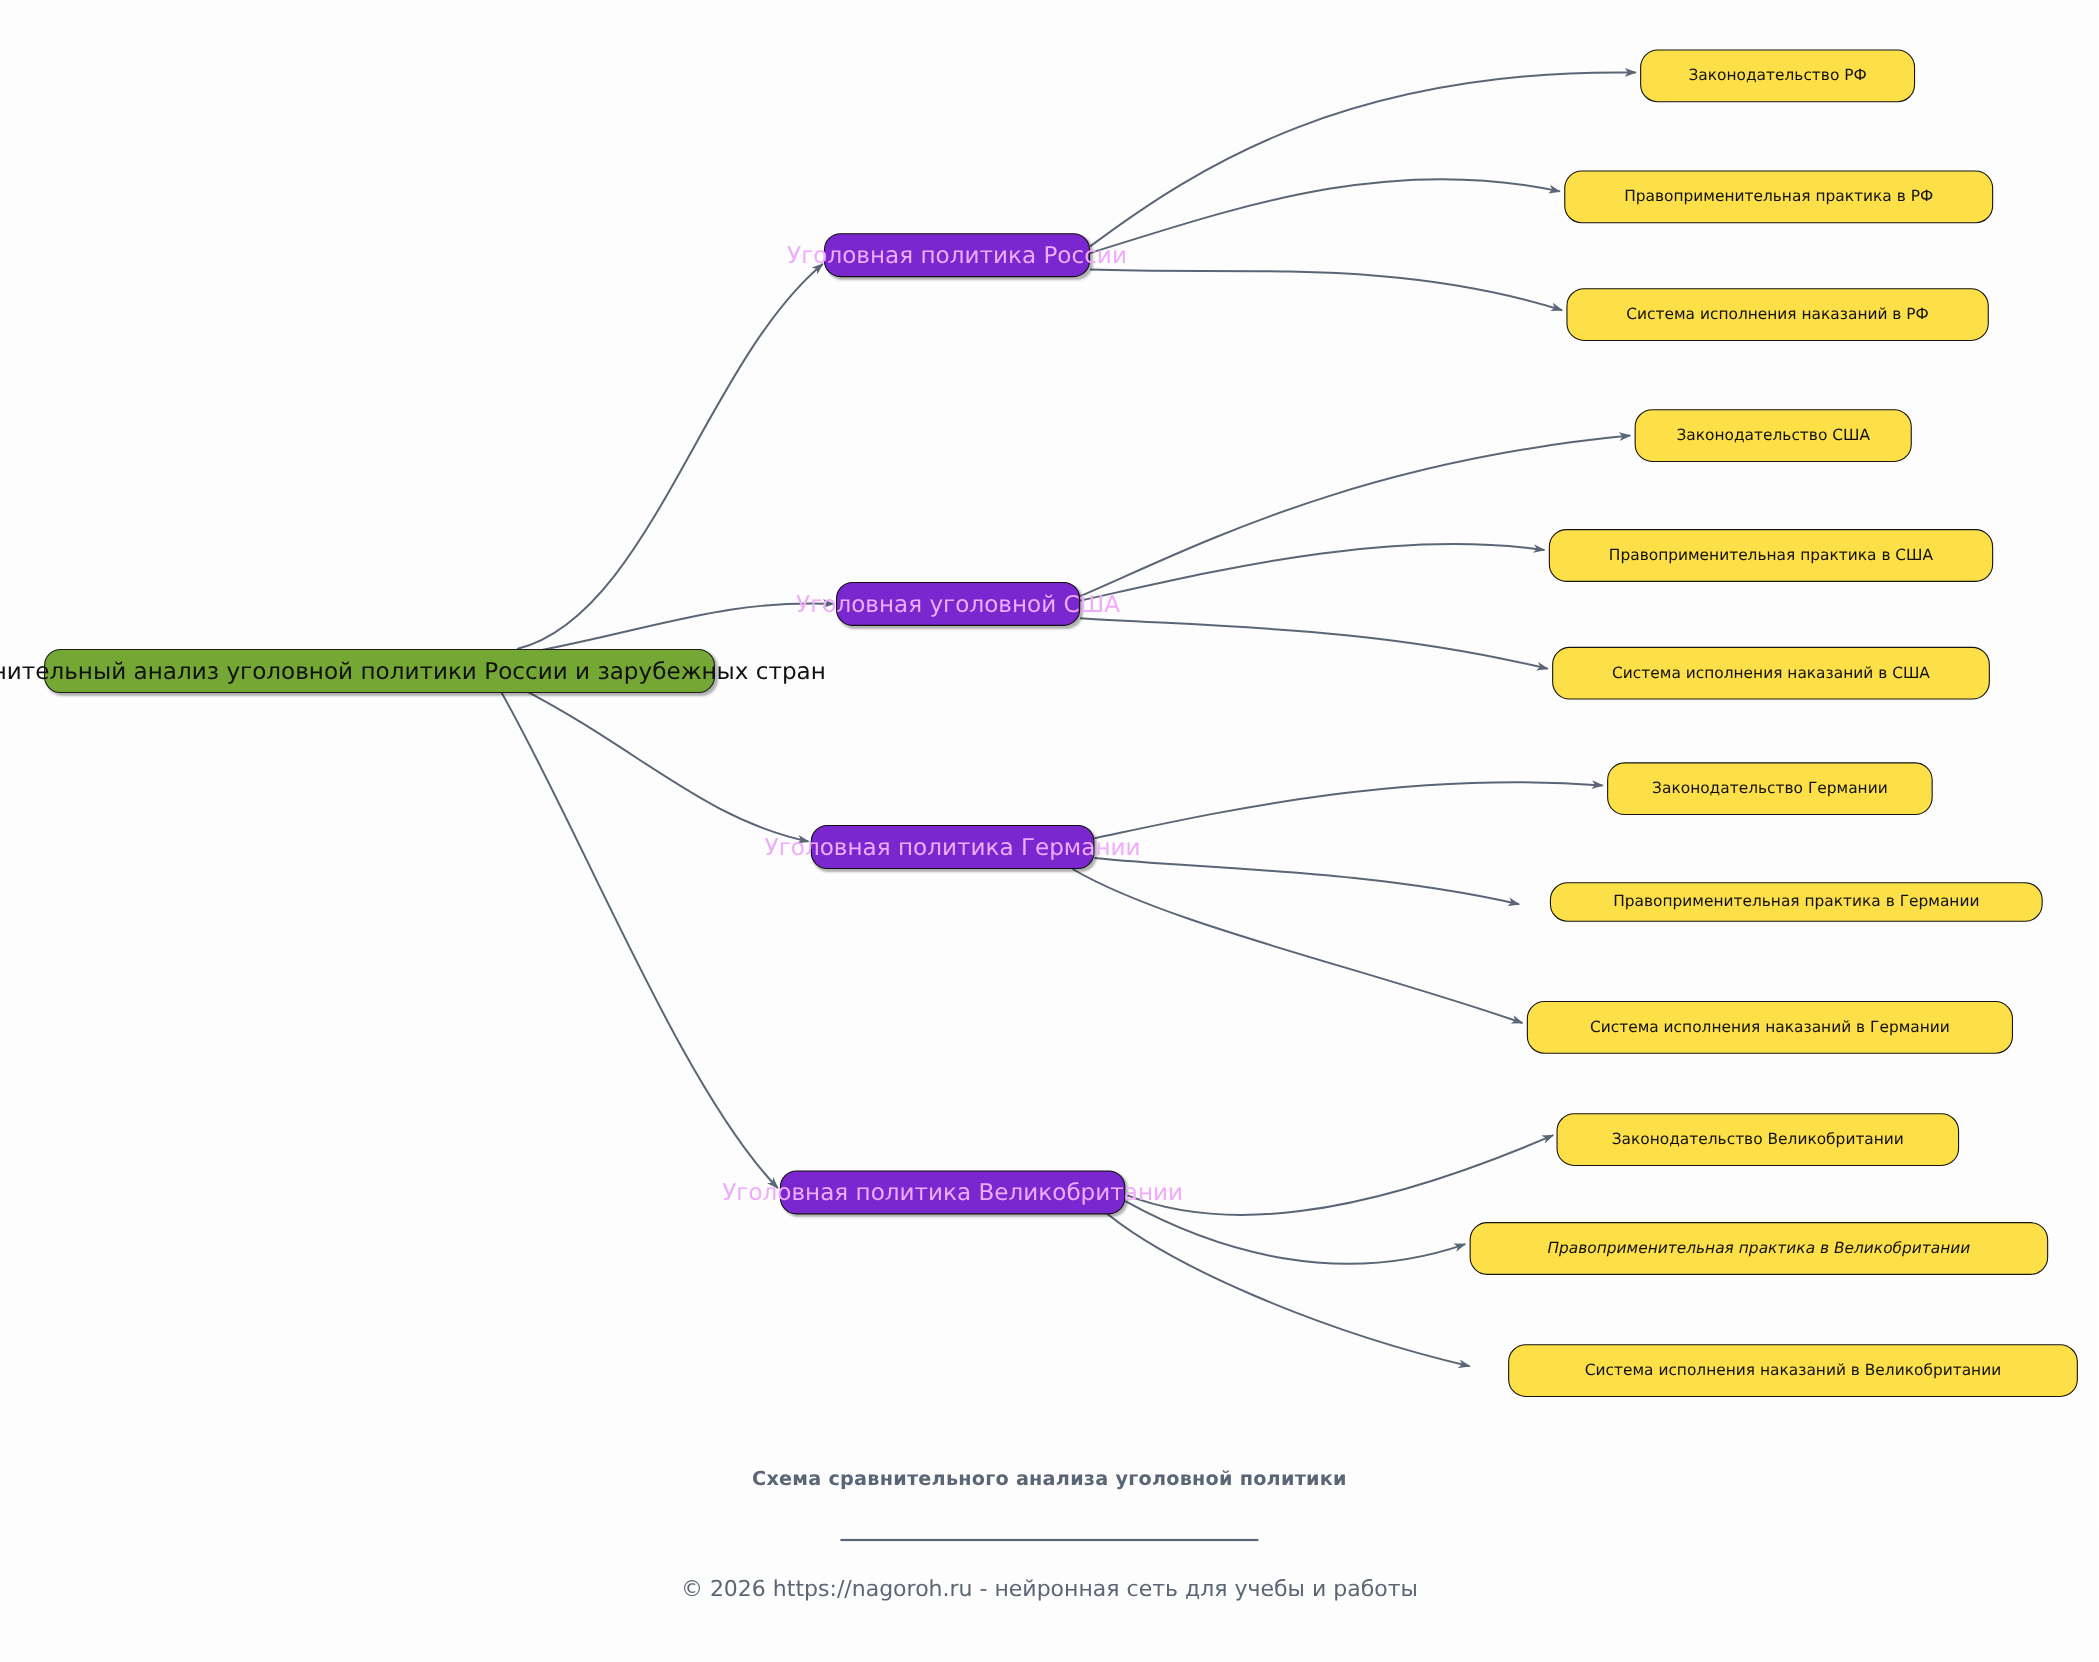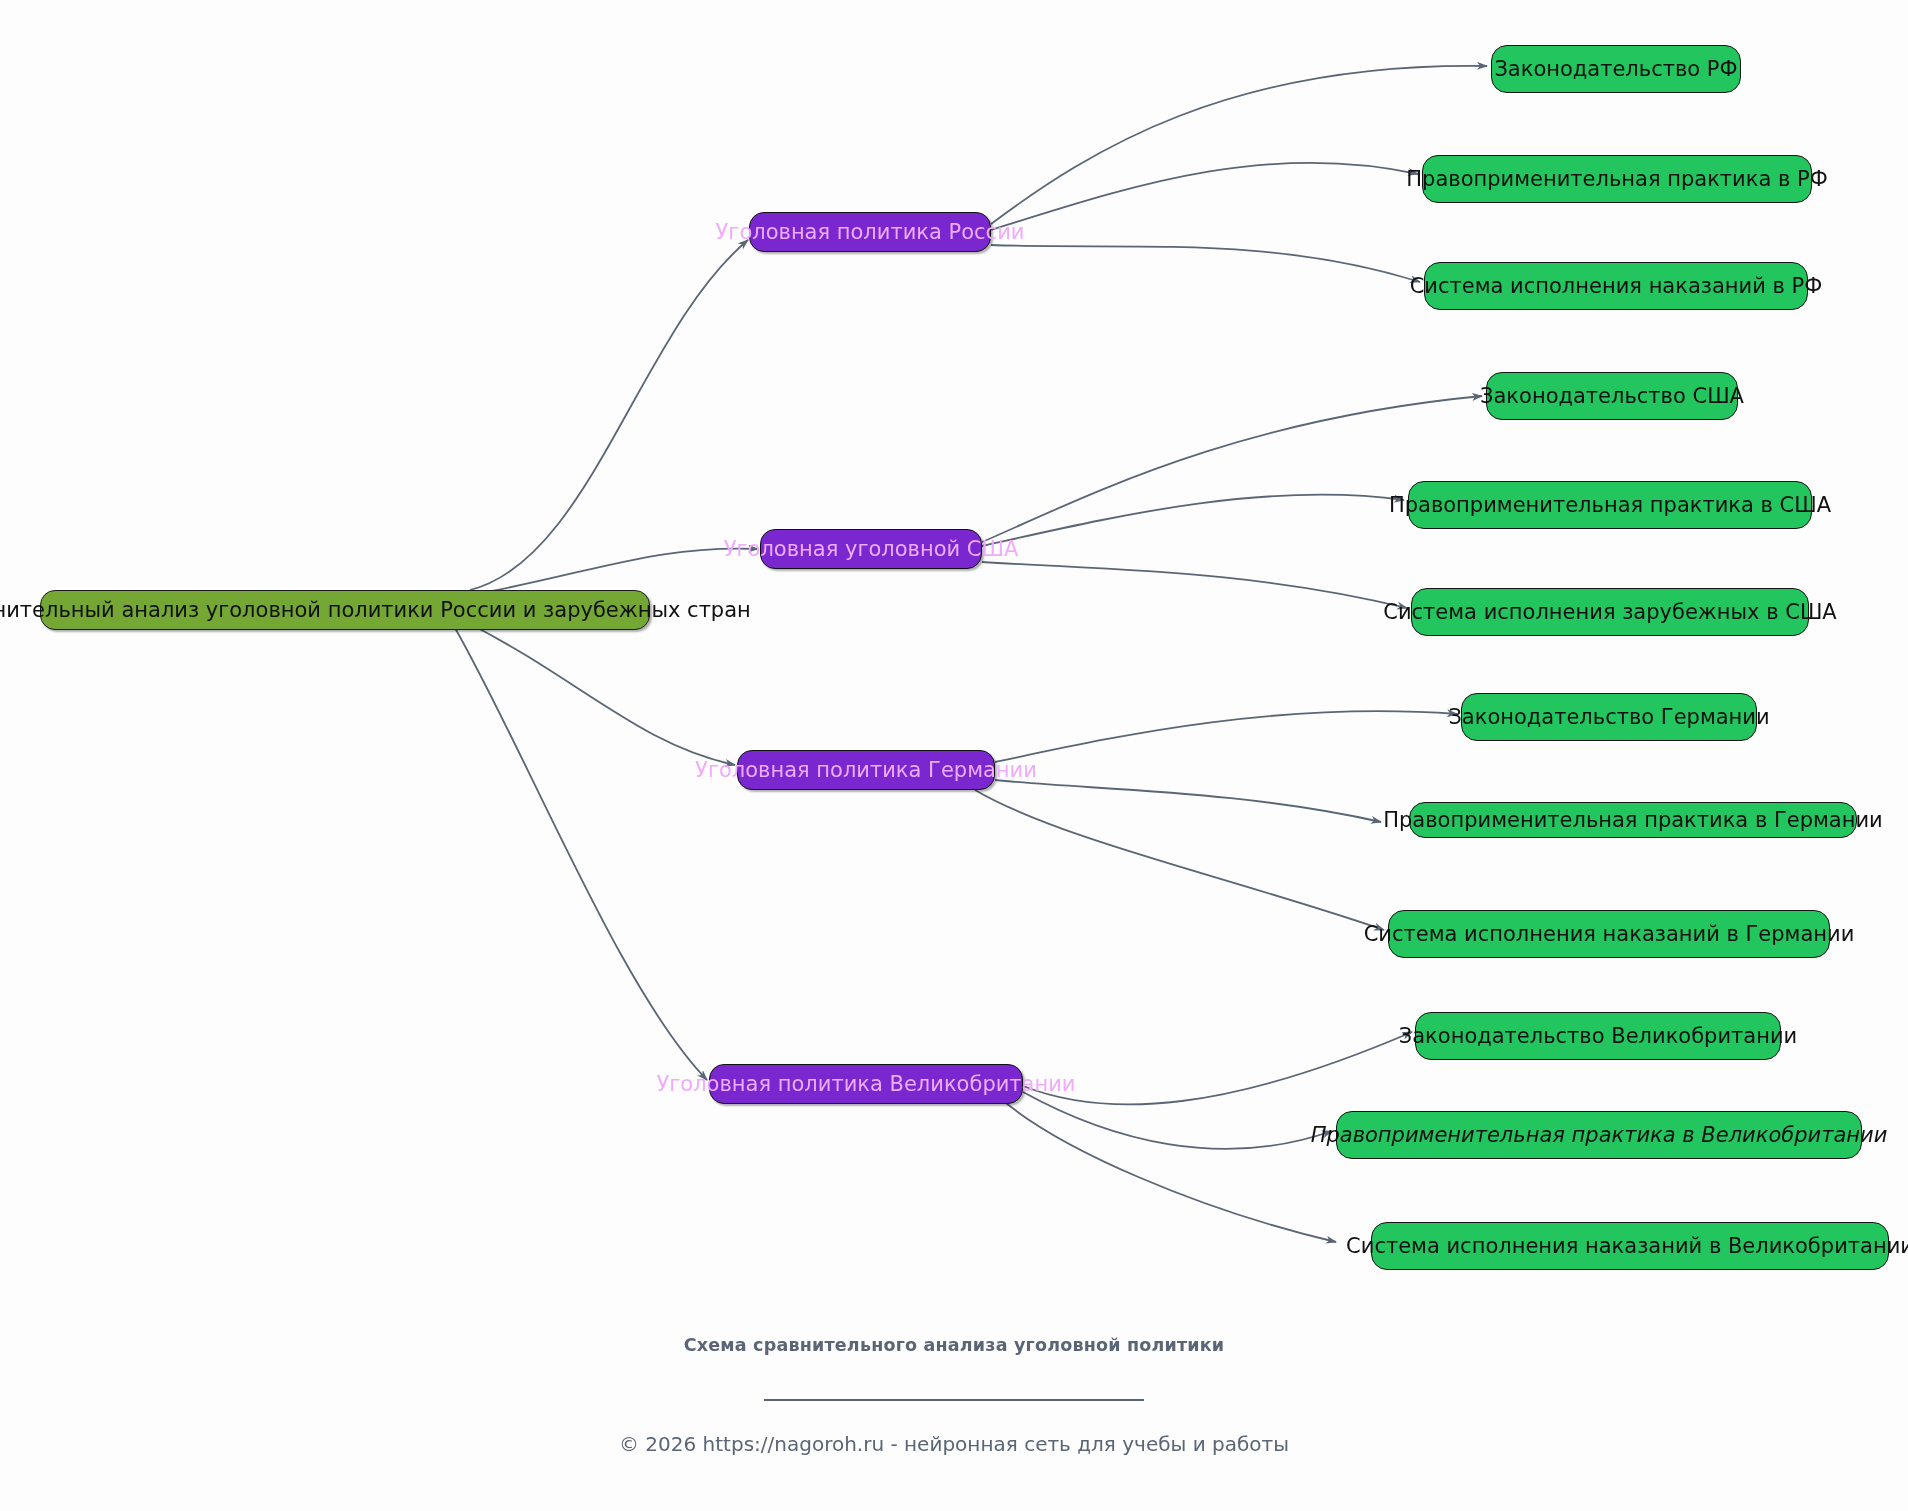--- a/index.html
+++ b/index.html
@@ -43,24 +43,24 @@
   }
   .node-branch {
     background: #7b27cf;
     border: 1.6px solid #111111;
     color: #f0abfc;
     font-size: 21px;
     box-shadow: 2px 2px 2px rgba(0,0,0,0.30);
     border-radius: 15px;
   }
   .node-leaf {
-    background: #22c55e;
+    background: #fde047;
     border: 1.7px solid #151515;
     color: #111111;
-    font-size: 21px;
+    font-size: 14px;
     border-radius: 16px;
   }
   .footer {
     position: absolute;
     left: 0;
     width: 1908px;
     text-align: center;
   }
   .footer-title {
     top: 1334px;
@@ -134,21 +134,21 @@
       <div class="node node-branch" style="left: 760px; top: 529px; width: 222px; height: 40px;">
         <span>Уголовная уголовной США</span>
       </div>
       <div class="node node-leaf" style="left: 1486px; top: 372px; width: 252px; height: 48px;">
         <span>Законодательство США</span>
       </div>
       <div class="node node-leaf" style="left: 1408px; top: 481px; width: 404px; height: 48px;">
         <span>Правоприменительная практика в США</span>
       </div>
       <div class="node node-leaf" style="left: 1411px; top: 588px; width: 398px; height: 48px;">
-        <span>Система исполнения зарубежных в США</span>
+        <span>Система исполнения наказаний в США</span>
       </div>
       <div class="node node-branch" style="left: 737px; top: 750px; width: 258px; height: 40px;">
         <span>Уголовная политика Германии</span>
       </div>
       <div class="node node-leaf" style="left: 1461px; top: 693px; width: 296px; height: 48px;">
         <span>Законодательство Германии</span>
       </div>
       <div class="node node-leaf" style="left: 1385px; top: 802px; width: 448px; height: 36px; margin-left: 24px;">
         <span>Правоприменительная практика в Германии</span>
       </div>

